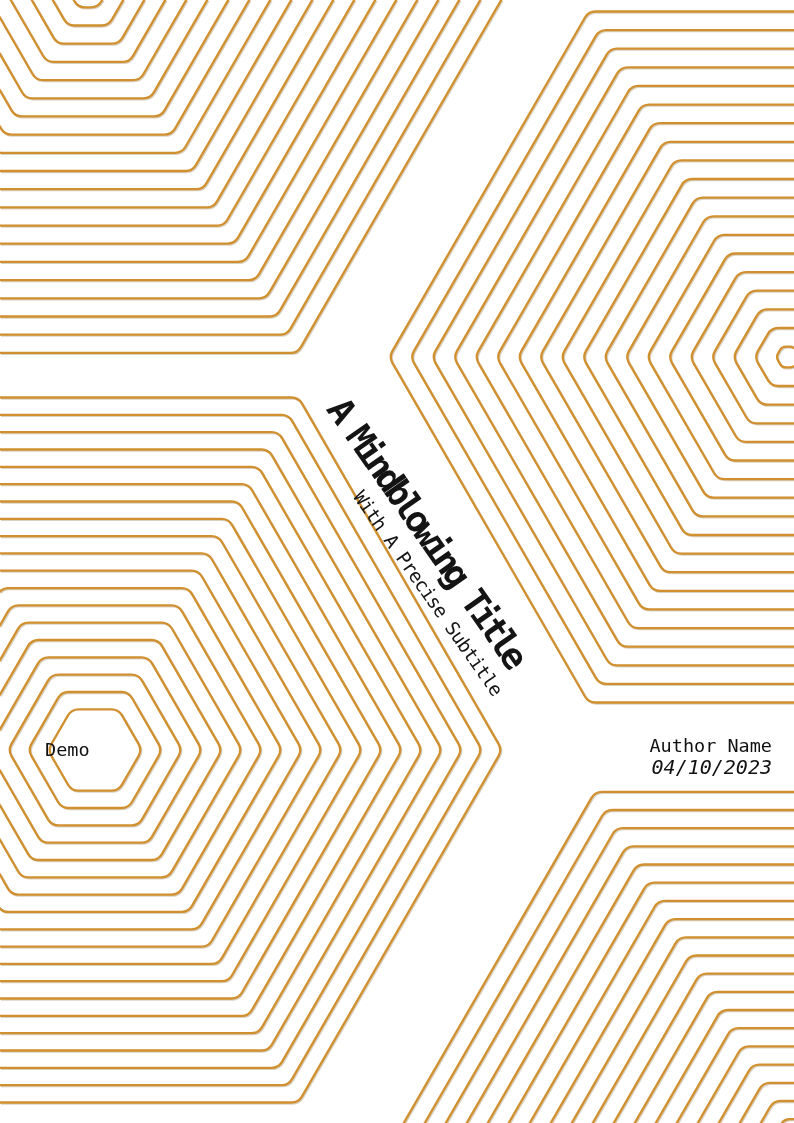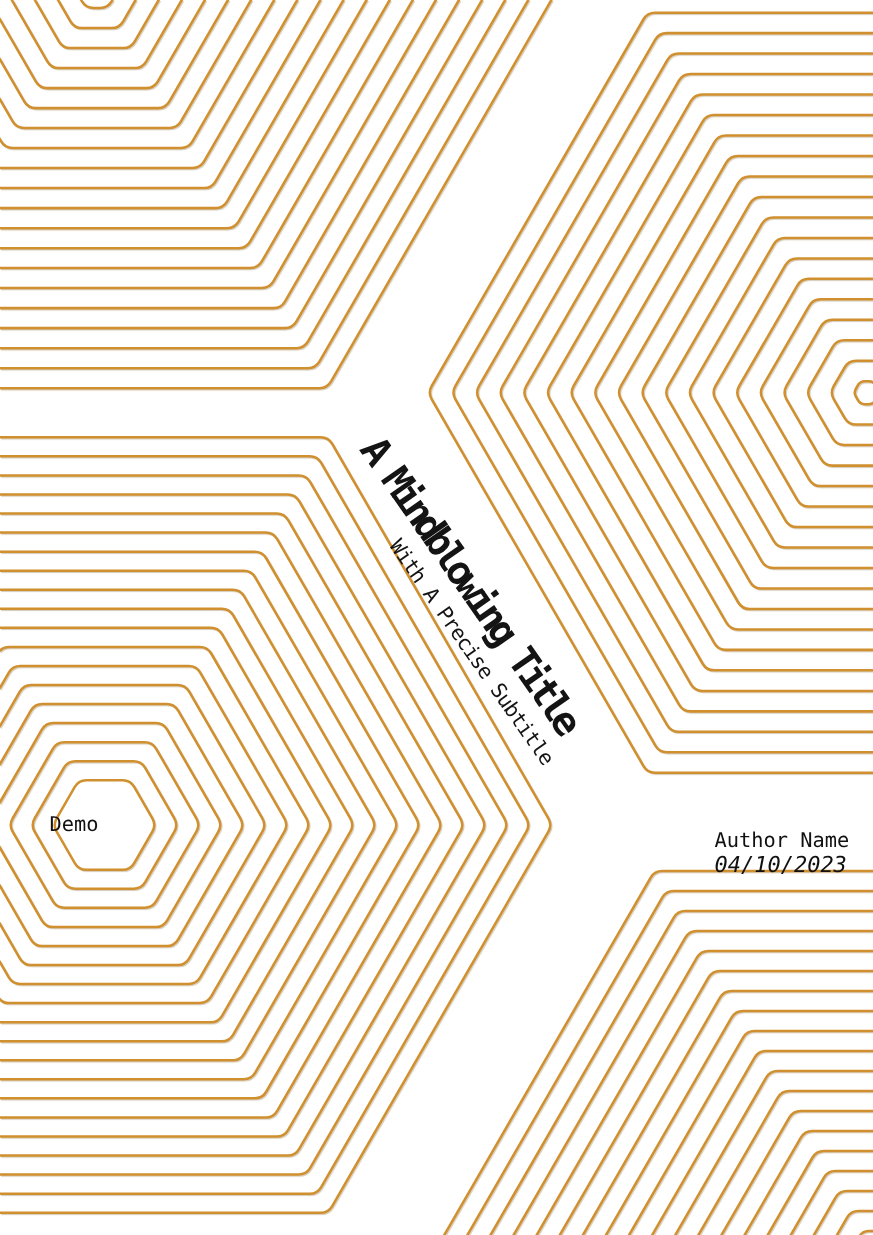--- a/index.html
+++ b/index.html
@@ -47,22 +47,22 @@
     left: 45px;
     top: 739px;
     width: 100px;
     font-size: 18.5px;
     color: #111111;
   }
   .author-block {
     position: absolute;
     right: 22px;
     top: 735px;
+    text-align: right;
     color: #111111;
-    margin-top: 19px;
   }
   .author-name { font-size: 18.5px; line-height: 21px; }
   .author-date { font-size: 20px;   line-height: 22px; font-style: italic; }
 </style>
 </head>
 <body>
 
 <div class="page">
 
   <svg class="pattern" id="pattern-svg" xmlns="http://www.w3.org/2000/svg" viewBox="0 0 794 1123">

